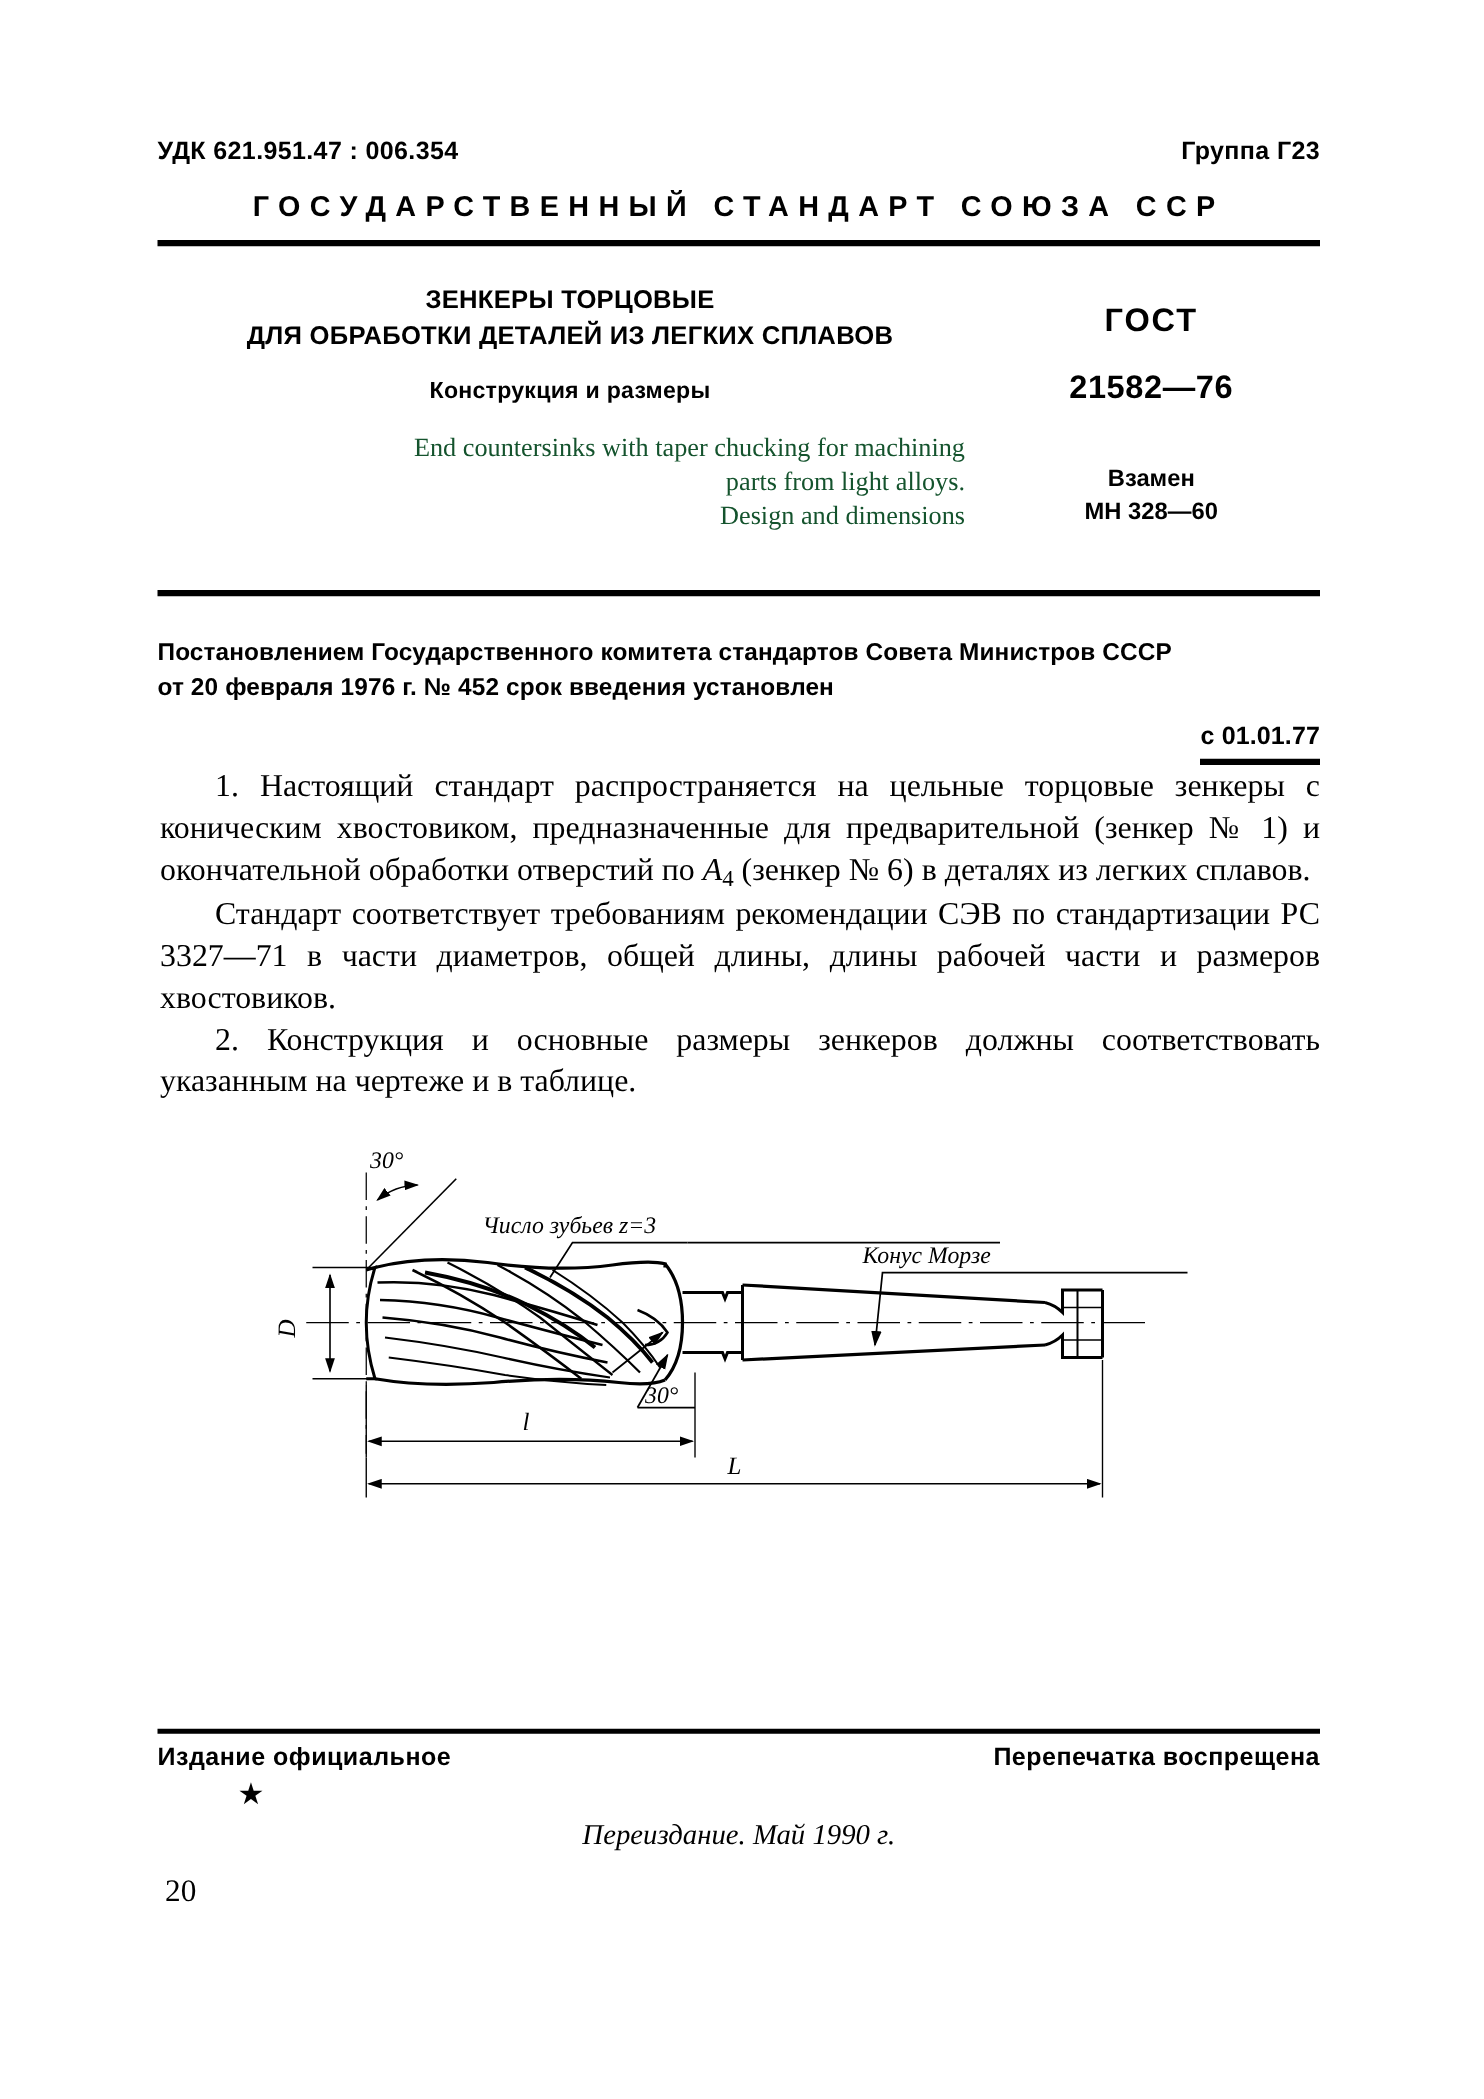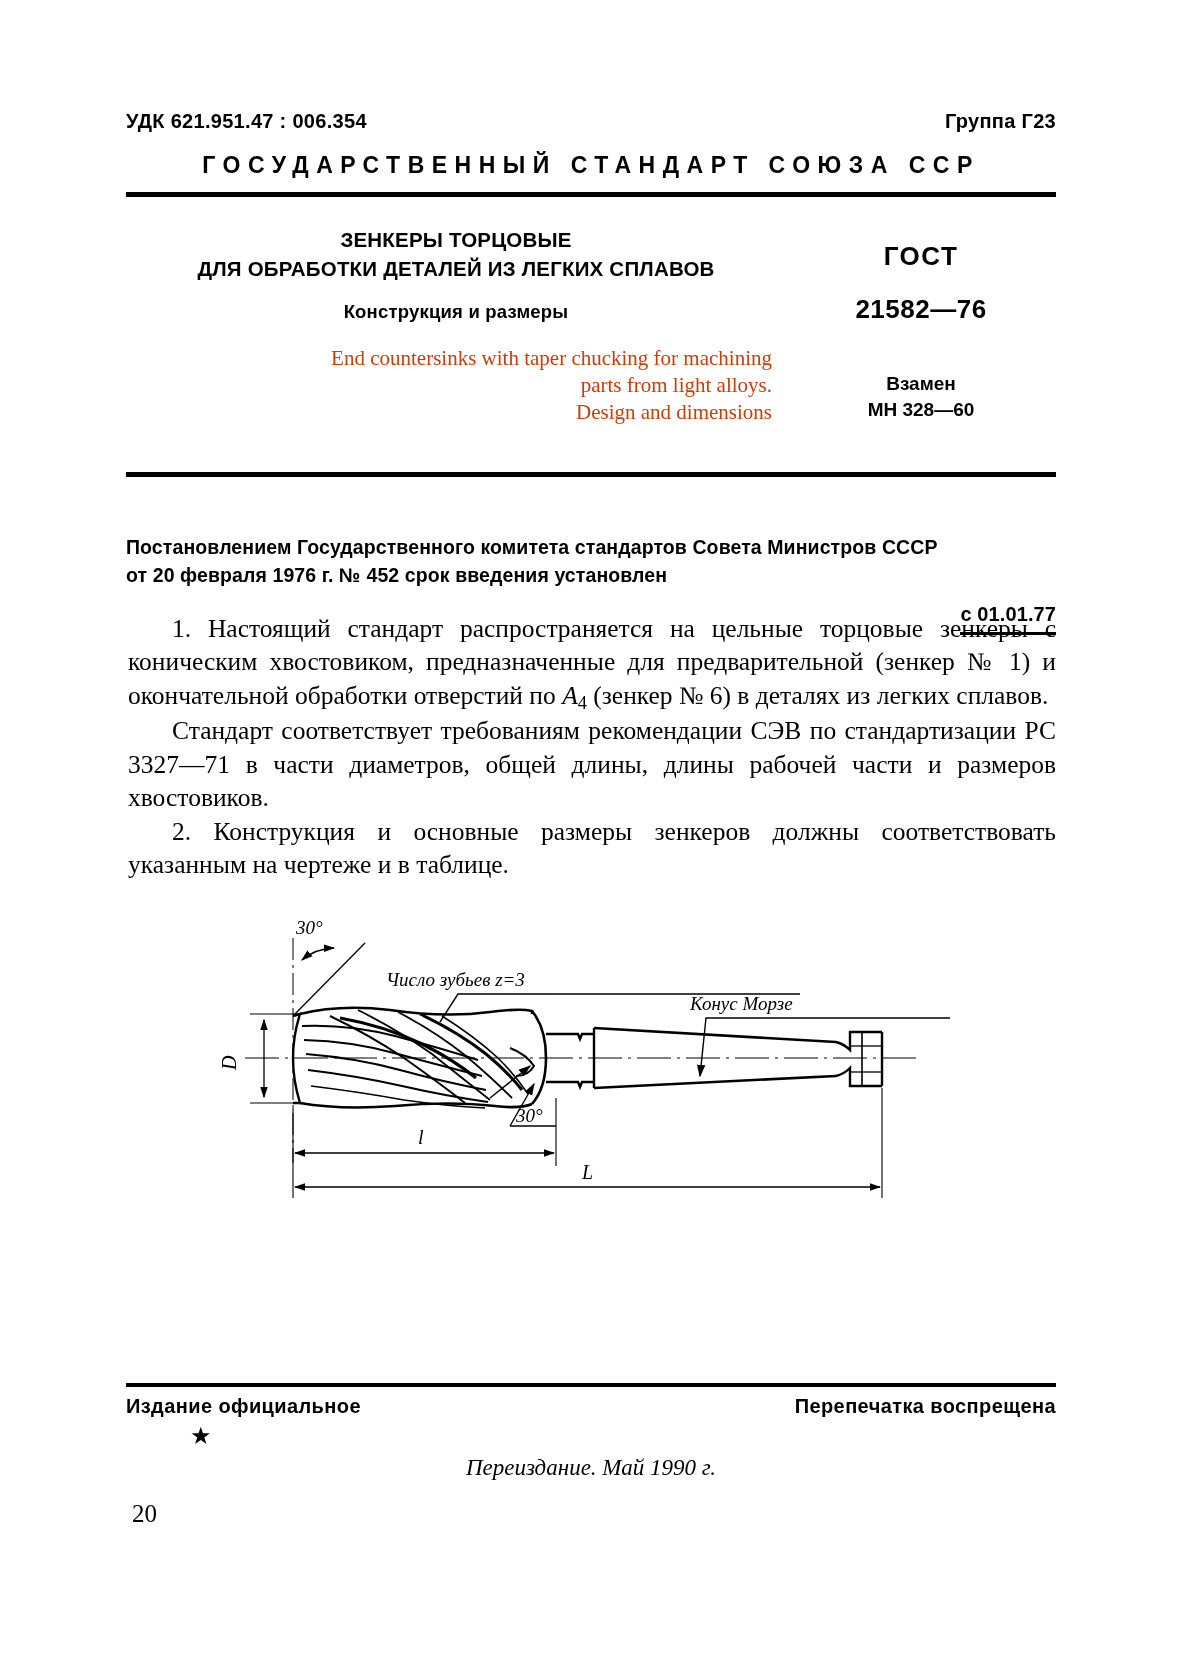--- a/index.html
+++ b/index.html
@@ -87,21 +87,21 @@
     margin-top: 18px;
     letter-spacing: 0.2px;
   }
   .title-en {
     font-family: "Liberation Serif", serif;
     font-size: 21px;
     line-height: 1.28;
     margin-top: 22px;
     text-align: right;
     padding-right: 14px;
-    color: #c2410c;
+    color: #14532d;
   }
   .gost-word {
     font-family: "Liberation Sans", sans-serif;
     font-weight: bold;
     font-size: 26px;
     letter-spacing: 1.5px;
   }
   .gost-number {
     font-family: "Liberation Sans", sans-serif;
     font-weight: bold;
@@ -114,36 +114,36 @@
     font-weight: bold;
     font-size: 19px;
     margin-top: 46px;
     line-height: 1.35;
   }
 
   
   .resolution {
     position: absolute;
     left: 126px;
-    top: 533px;
+    top: 508px;
     width: 930px;
     font-family: "Liberation Sans", sans-serif;
     font-weight: bold;
     font-size: 19.5px;
     line-height: 1.45;
     letter-spacing: 0.1px;
   }
   .resolution-date {
     text-align: right;
     margin-top: 10px;
     font-size: 20px;
   }
   .resolution-date span {
     display: inline-block;
-    border-bottom: 3px solid #000000;
+    border-bottom: 5px solid #000000;
     padding-bottom: 3px;
   }
 
   
   .bodytext {
     position: absolute;
     left: 128px;
     top: 612px;
     width: 928px;
     font-family: "Liberation Serif", serif;

